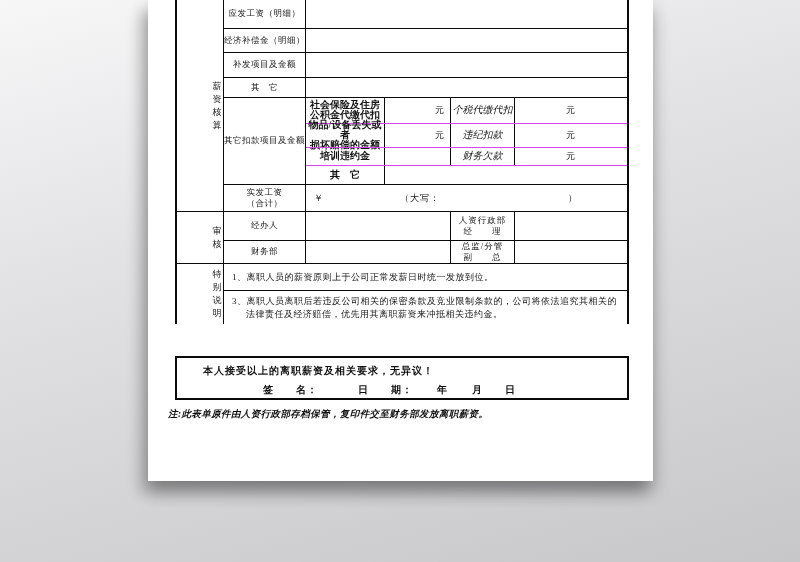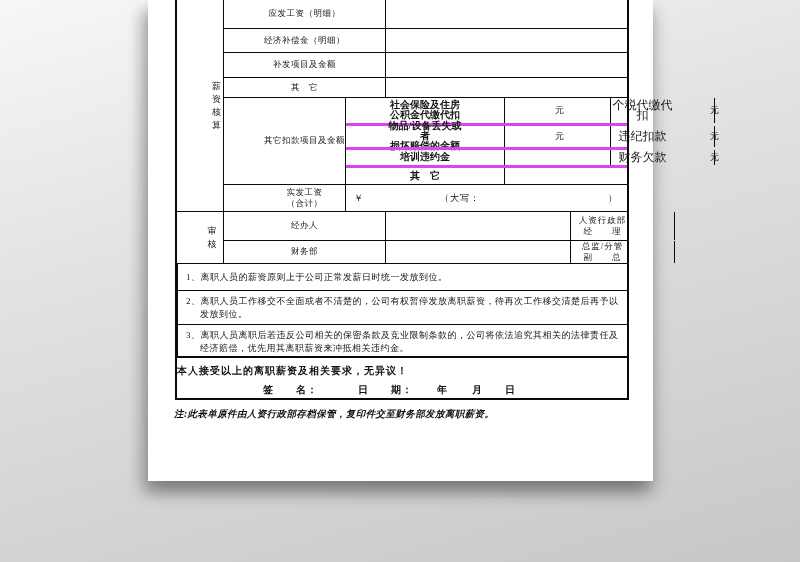--- a/index.html
+++ b/index.html
@@ -16,40 +16,40 @@
   }
   .maintable {
     position:absolute; left:27px; top:0; width:454px;
     border-left:2px solid #0a0a0a; border-right:2px solid #0a0a0a;
     font-size:9px; letter-spacing:1px; color:#141414;
   }
   .sec { display:flex; }
   .sec + .sec { border-top:1px solid #0a0a0a; }
   .sec-label {
     width:46px; flex-shrink:0; display:flex; align-items:center;
-    justify-content:center; text-align:left; white-space:pre-line;padding-left:35px;
+    justify-content:center; text-align:center; white-space:pre-line;padding-left:35px;
   }
   .sec-body { flex:1; min-width:0; border-left:1px solid #0a0a0a;
     display:flex; flex-direction:column; }
   .sec-body > * + * { border-top:1px solid #0a0a0a; }
   .row { display:flex; }
   .cell { display:flex; align-items:center; justify-content:center;
-    text-align:center; min-width:0;margin-left:40px; }
+    text-align:center; min-width:0; }
   .c-label { width:81px; flex-shrink:0; font-size:8.5px; letter-spacing:0.5px;
     white-space:nowrap; overflow:visible; }
   .c-value { flex:1; border-left:1px solid #0a0a0a; }
   .dg-body { flex:1; min-width:0; border-left:1px solid #0a0a0a;
     display:flex; flex-direction:column; }
-  .dg-body > * + * { border-top:3px solid #d946ef; }
+  .dg-body > * + * { border-top:1px solid #d946ef; }
   .c-sub { width:78px; flex-shrink:0; font-size:10px; letter-spacing:0;
     white-space:pre-line; line-height:10px;font-weight:bold; }
   .c-v1 { width:66px; flex-shrink:0; border-left:1px solid #0a0a0a;
     justify-content:flex-end; padding-right:5px; }
   .c-l2 { width:64px; flex-shrink:0; border-left:1px solid #0a0a0a;
-    font-size:12px; letter-spacing:0; white-space:pre-line; line-height:10px; }
+    font-size:10px; letter-spacing:0; white-space:pre-line; line-height:10px;font-style:italic; }
   .c-v2 { flex:1; border-left:1px solid #0a0a0a; }
   .pre { white-space:pre-line; line-height:11px; }
   .c-netv { flex:1; border-left:1px solid #0a0a0a; display:flex;
     align-items:center; justify-content:flex-start; }
   .yen { margin-left:8px; }
   .caps-open { margin-left:76px; }
   .caps-close { margin-left:128px; }
   .c-av { width:145px; flex-shrink:0; border-left:1px solid #0a0a0a; }
   .c-al { width:64px; flex-shrink:0; border-left:1px solid #0a0a0a;
     font-size:8.5px; letter-spacing:1px; white-space:pre-line; line-height:11px; }
@@ -59,29 +59,29 @@
   .hang { display:block; text-align:left; line-height:13px;
     padding-left:14px; text-indent:-14px; letter-spacing:0.5px; font-size:9px; }
   .h28{height:28px}.h25{height:25px}.h24{height:24px}.h20{height:20px}
   .h27{height:27px}.h23{height:23px}.h26{height:26px}.h34{height:34px}
   .h19{height:19px}.h87{height:87px}
   .sigblock {
     position:absolute; left:27px; top:356px; width:454px; height:44px;
     border:2px solid #0a0a0a; font-weight:bold; font-size:10px;
     letter-spacing:1px; color:#101010;
   }
-  .sig-line1 { padding:6px 0 0 0; }
+  .sig-line1 { padding:6px 0 0 26px; }
   .sig-line2 { display:flex; margin-top:5px; }
   .sig-sign { margin-left:86px; }
   .sig-date { margin-left:40px; }
   .sig-year { margin-left:24px; }
   .sig-month { margin-left:24px; }
   .sig-day { margin-left:22px; }
   .footnote {
-    position:absolute; left:26px; top:408px; font-weight:bold;
+    position:absolute; left:20px; top:408px; font-weight:bold;
     font-style:italic; font-size:9.5px; letter-spacing:0.4px; color:#101010;
   }
 </style>
 </head>
 <body>
 
 <div class="stage">
   <div class="page">
 
     <div class="maintable">
@@ -175,33 +175,29 @@
             <div class="cell c-av"></div>
             <div class="cell c-al">总监/分管
 副　　总</div>
             <div class="cell c-av2"></div>
           </div>
 
         </div>
       </div>
 
       <div class="sec">
+        <div class="sec-label">特别说明</div>
         <div class="sec-body">
 
           <div class="row h26">
             <div class="c-note" style="border-left:none;">
               <span class="hang">1、离职人员的薪资原则上于公司正常发薪日时统一发放到位。</span>
             </div>
           </div>
 
-          <div class="row h34">
-            <div class="c-note" style="border-left:none;">
-              <span class="hang">2、离职人员工作移交不全面或者不清楚的，公司有权暂停发放离职薪资，待再次工作移交清楚后再予以发放到位。</span>
-            </div>
-          </div>
 
           <div class="row h34">
             <div class="c-note" style="border-left:none;">
               <span class="hang">3、离职人员离职后若违反公司相关的保密条款及竞业限制条款的，公司将依法追究其相关的法律责任及经济赔偿，优先用其离职薪资来冲抵相关违约金。</span>
             </div>
           </div>
 
         </div>
       </div>
 

